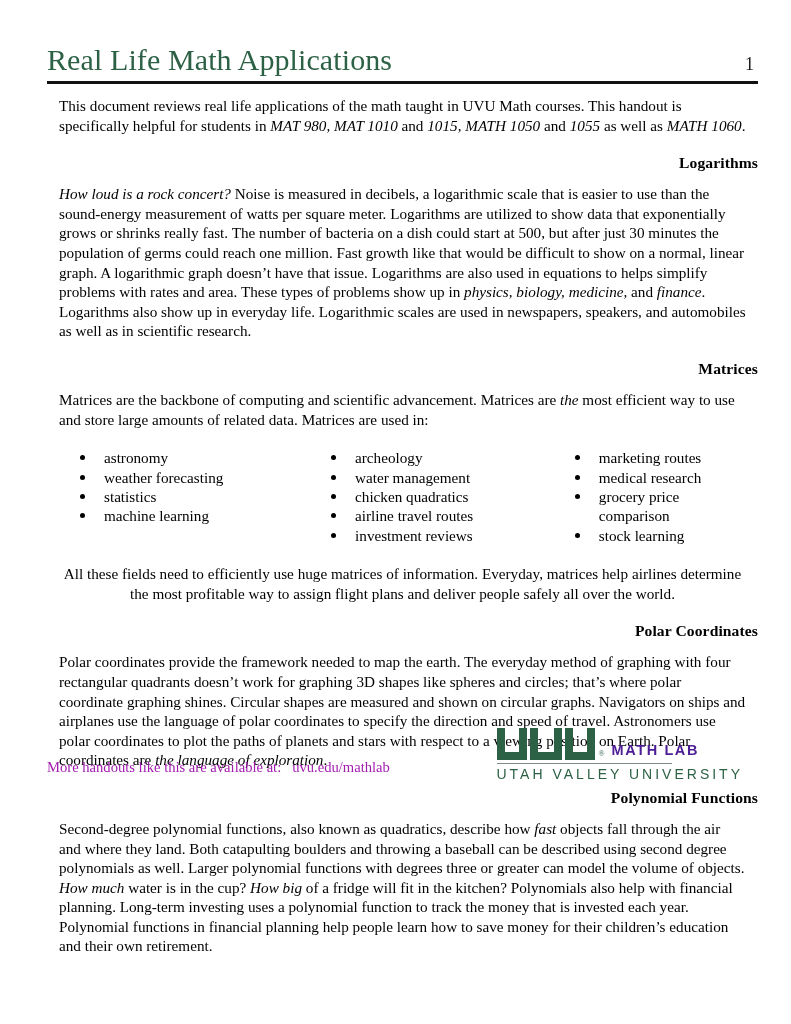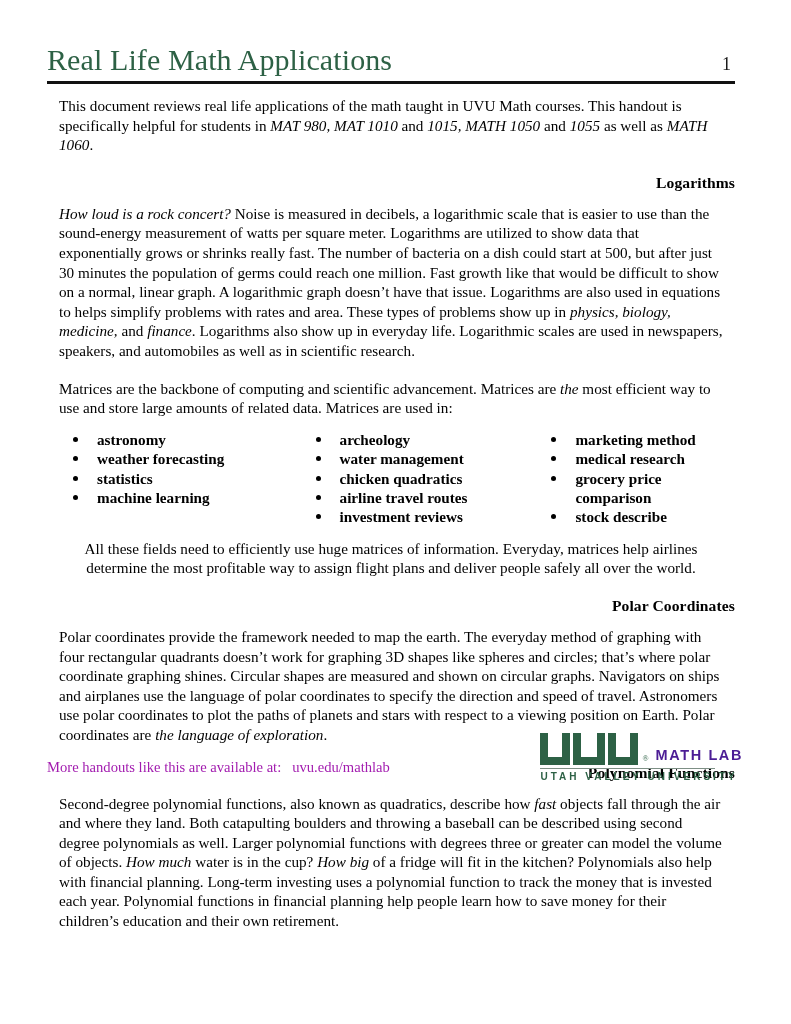--- a/index.html
+++ b/index.html
@@ -13,21 +13,21 @@
     font-family: "Liberation Serif", "DejaVu Serif", serif;
     color: #000000;
     position: relative;
     overflow: hidden;
   }
   .page {
     position: relative;
     width: 791px;
     height: 796px;
     box-sizing: border-box;
-    padding: 42px 56px 0 47px;
+    padding: 42px 33px 0 47px;
   }
 
   
   .header {
     display: flex;
     align-items: baseline;
     justify-content: space-between;
     padding-bottom: 2px;
   }
   .doc-title {
@@ -84,23 +84,22 @@
     width: 100%;
   }
   .bullet-col {
     box-sizing: border-box;
   }
   .bullet-col.col-1 { width: 37%; padding-left: 18px; }
   .bullet-col.col-2 { width: 34%; padding-left: 6px; }
   .bullet-col.col-3 { width: 29%; padding-left: 8px; }
   ul.bullets {
     list-style: none;
-    margin: 0;
+    margin: 7px;
     padding: 0;
-    font-weight: bold;
   }
   ul.bullets li {
     position: relative;
     padding-left: 32px;
     font-size: 15.2px;
     line-height: 19.4px;
     margin: 0;
   }
   ul.bullets li .dot {
     position: absolute;
@@ -167,22 +166,22 @@
     padding-bottom: 2px;
   }
   .logo-rule {
     border: 0;
     border-top: 1px solid #7d8f85;
     margin: 3px 0 2px 0;
     width: 175px;
   }
   .logo-tagline {
     font-family: "Liberation Sans", "DejaVu Sans", sans-serif;
-    font-size: 10px;
-    font-weight: bold;
+    font-size: 14px;
+    font-weight: normal;
     letter-spacing: 3.0px;
     color: #2d6145;
     white-space: nowrap;
   }
 </style>
 </head>
 <body>
 
 <div class="page">
 
@@ -193,20 +192,21 @@
   <hr class="header-rule">
 
   <p class="intro body-text"><span>This document reviews real life applications of the math taught in UVU Math courses. This handout is specifically helpful for students in </span><em class="it">MAT 980, MAT 1010</em><span> and </span><em class="it">1015, MATH 1050</em><span> and </span><em class="it">1055</em><span> as well as </span><em class="it">MATH 1060</em><span>.</span></p>
 
   <div class="section">
     <h2 class="section-heading">Logarithms</h2>
     <p class="body-text"><em class="it">How loud is a rock concert?</em><span> Noise is measured in decibels, a logarithmic scale that is easier to use than the sound-energy measurement of watts per square meter. Logarithms are utilized to show data that exponentially grows or shrinks really fast. The number of bacteria on a dish could start at 500, but after just 30 minutes the population of germs could reach one million. Fast growth like that would be difficult to show on a normal, linear graph. A logarithmic graph doesn’t have that issue. Logarithms are also used in equations to helps simplify problems with rates and area. These types of problems show up in </span><em class="it">physics, biology, medicine,</em><span> and </span><em class="it">finance</em><span>. Logarithms also show up in everyday life. Logarithmic scales are used in newspapers, speakers, and automobiles as well as in scientific research.</span></p>
   </div>
 
   <div class="section">
+    <h2 class="section-heading">Matrices</h2>
     <p class="body-text"><span>Matrices are the backbone of computing and scientific advancement. Matrices are </span><em class="it">the</em><span> most efficient way to use and store large amounts of related data. Matrices are used in:</span></p>
 
     <div class="bullet-columns">
       <div class="bullet-col col-1">
         <ul class="bullets">
           <li><span class="dot"></span><span>astronomy</span></li>
           <li><span class="dot"></span><span>weather forecasting</span></li>
           <li><span class="dot"></span><span>statistics</span></li>
           <li><span class="dot"></span><span>machine learning</span></li>
         </ul>
@@ -215,24 +215,24 @@
         <ul class="bullets">
           <li><span class="dot"></span><span>archeology</span></li>
           <li><span class="dot"></span><span>water management</span></li>
           <li><span class="dot"></span><span>chicken quadratics</span></li>
           <li><span class="dot"></span><span>airline travel routes</span></li>
           <li><span class="dot"></span><span>investment reviews</span></li>
         </ul>
       </div>
       <div class="bullet-col col-3">
         <ul class="bullets">
-          <li><span class="dot"></span><span>marketing method</span></li>
+          <li><span class="dot"></span><span>marketing routes</span></li>
           <li><span class="dot"></span><span>medical research</span></li>
           <li><span class="dot"></span><span>grocery price comparison</span></li>
-          <li><span class="dot"></span><span>stock describe</span></li>
+          <li><span class="dot"></span><span>stock learning</span></li>
         </ul>
       </div>
     </div>
 
     <p class="body-text after-bullets">All these fields need to efficiently use huge matrices of information. Everyday, matrices help airlines determine the most profitable way to assign flight plans and deliver people safely all over the world.</p>
   </div>
 
   <div class="section">
     <h2 class="section-heading">Polar Coordinates</h2>
     <p class="body-text"><span>Polar coordinates provide the framework needed to map the earth. The everyday method of graphing with four rectangular quadrants doesn’t work for graphing 3D shapes like spheres and circles; that’s where polar coordinate graphing shines. Circular shapes are measured and shown on circular graphs. Navigators on ships and airplanes use the language of polar coordinates to specify the direction and speed of travel. Astronomers use polar coordinates to plot the paths of planets and stars with respect to a viewing position on Earth. Polar coordinates are </span><em class="it">the language of exploration</em><span>.</span></p>

